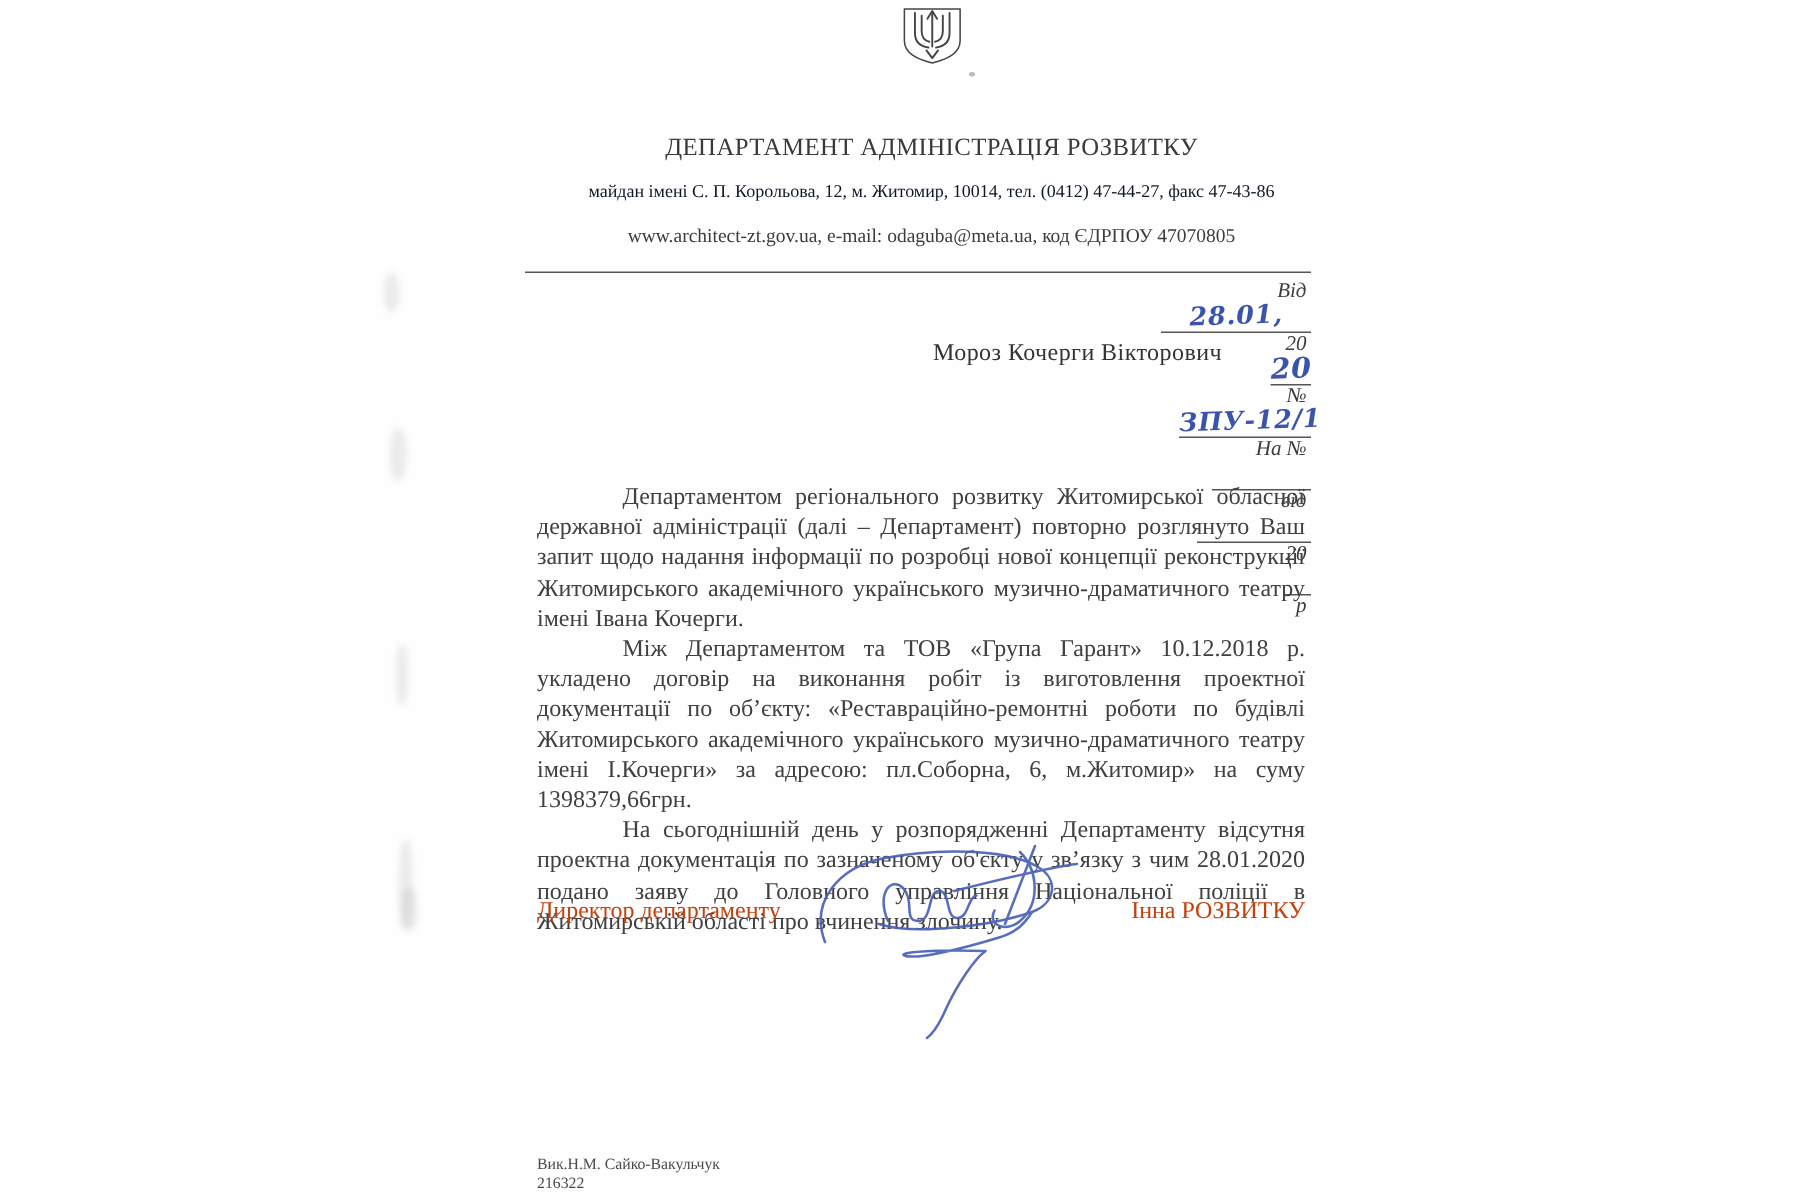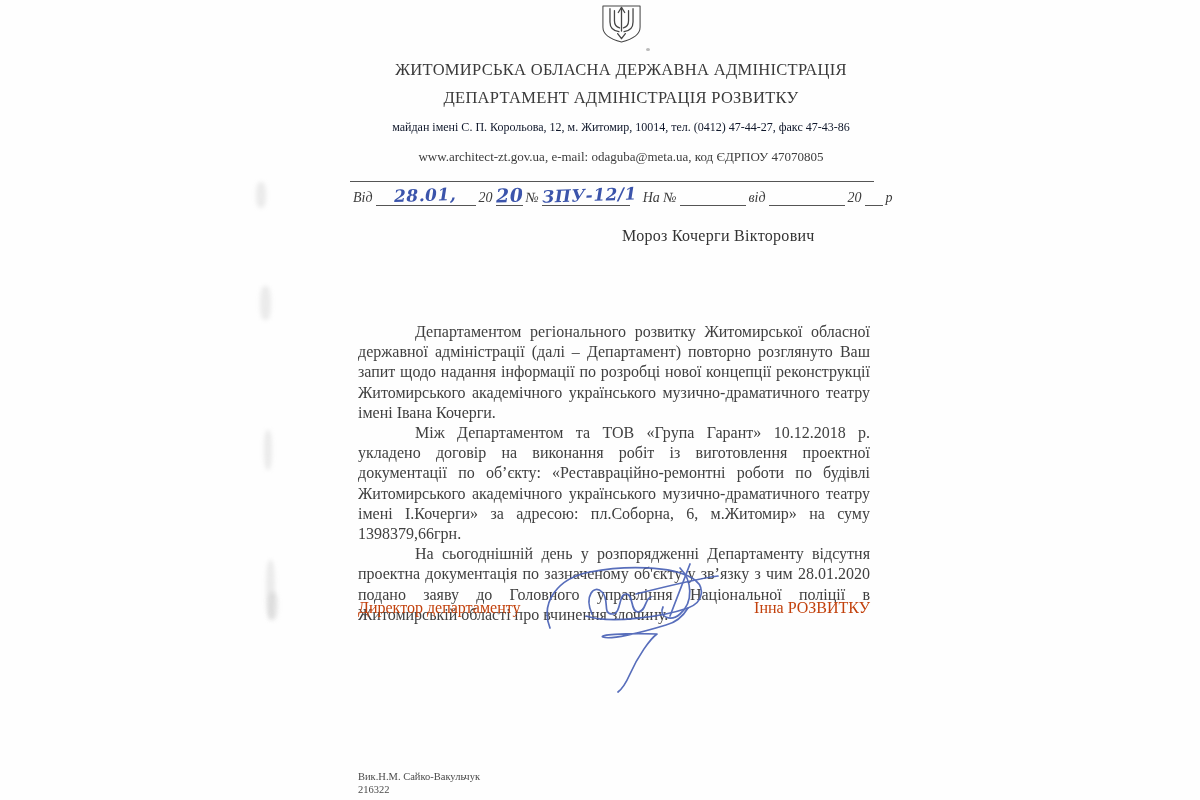--- a/index.html
+++ b/index.html
@@ -25,21 +25,21 @@
   .org1{top:60px;}
   .org2{top:88px;}
 
   .address{position:absolute;top:120px;left:0;width:100%;text-align:center;transform:translateX(9px);
     font-size:12px;color:#0f172a;white-space:nowrap;}
   .contacts{position:absolute;top:149px;left:0;width:100%;text-align:center;transform:translateX(9px);
     font-size:13px;color:#3c3c3c;white-space:nowrap;}
   .contacts .u{}
 
   .ref-row{position:absolute;top:181px;left:0;width:524px;border-top:1.5px solid #555;
-    padding-top:5px;display:flex;align-items:flex-end;font-style:italic;font-size:14px;color:#3c3c3c;}
+    padding-top:5px;display:flex;align-items:flex-end;font-style:italic;font-size:14px;color:#3c3c3c;flex-direction:column;}
   .ref-row > *{flex-shrink:0;}
   .blank{display:inline-block;border-bottom:1.2px solid #555;text-align:center;height:18px;}
   .b-date{width:100px;}
   .b-year{width:27px;}
   .b-num{width:88px;}
   .b-in1{width:66px;}
   .b-in2{width:76px;}
   .b-in3{width:18px;}
   .lbl{margin:0 3px;}
   .spacer{flex:1 1 auto;min-width:10px;}
@@ -78,21 +78,20 @@
       <path d="M3,1 H61 V34 C61,47 48,53 32,57 C16,53 3,47 3,34 Z" stroke-width="1.6"></path>
       <path d="M32,4 V40"></path>
       <path d="M27,11 L32,3 L37,11"></path>
       <path d="M14,5 V26 C14,36 20,40 28,41"></path>
       <path d="M50,5 V26 C50,36 44,40 36,41"></path>
       <path d="M21,8 V24 C21,31 25,34 29,35"></path>
       <path d="M43,8 V24 C43,31 39,34 35,35"></path>
       <path d="M26,44 L32,52 L38,44"></path>
     </svg>
 
-    <div class="org-line org1">ЖИТОМИРСЬКА ОБЛАСНА ДЕРЖАВНА АДМІНІСТРАЦІЯ</div>
     <div class="org-line org2">ДЕПАРТАМЕНТ АДМІНІСТРАЦІЯ РОЗВИТКУ</div>
 
     <div class="address">майдан імені С. П. Корольова, 12, м. Житомир, 10014, тел. (0412) 47-44-27, факс 47-43-86</div>
 
     <div class="contacts"><span class="u">www.architect-zt.gov.ua</span><span>, e-mail: </span><span class="u">odaguba@meta.ua</span><span>,  код ЄДРПОУ 47070805</span></div>
 
     <div class="ref-row">
       <span class="lbl">Від</span>
       <span class="blank b-date"><span class="hw">28.01,</span></span>
       <span class="lbl">20</span>

